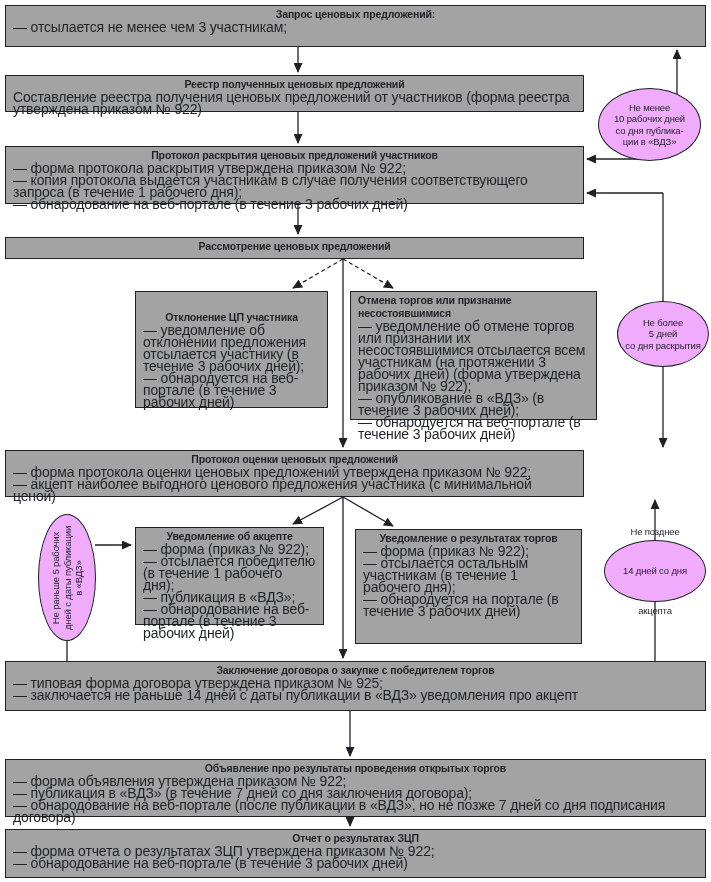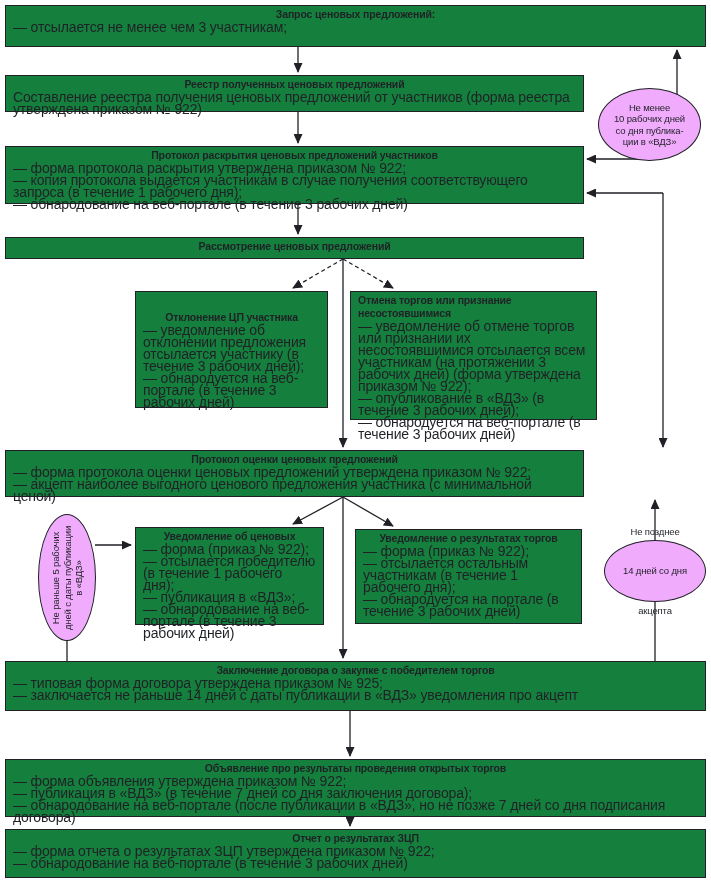--- a/index.html
+++ b/index.html
@@ -2,21 +2,21 @@
 <html><head>
 <meta charset="utf-8">
 <style>
   html,body{margin:0;padding:0;background:#ffffff;}
   .canvas{
     position:relative;width:711px;height:882px;background:#ffffff;
     font-family:"Liberation Sans",sans-serif;color:#1f2126;overflow:hidden;
   }
   svg.wires{position:absolute;left:0;top:0;z-index:1;}
   .bx{
-    position:absolute;box-sizing:border-box;background:#15803d;
+    position:absolute;box-sizing:border-box;background:#a3a3a3;
     border:1.5px solid #1f2126;padding:2px 7px 11px;z-index:2;
   }
   .ttl{font-size:10.5px;font-weight:bold;text-align:center;line-height:13px;letter-spacing:-0.15px;}
   .bl{font-size:14px;line-height:12px;letter-spacing:-0.15px;}
   .el{
     position:absolute;box-sizing:border-box;background:#f0abfc;
     border:1.4px solid #1f2126;border-radius:50%;z-index:3;
     display:flex;flex-direction:column;justify-content:center;
     text-align:center;font-size:9.5px;line-height:11.5px;letter-spacing:-0.15px;
   }
@@ -95,28 +95,28 @@
     <div class="bl">— обнародуется на веб-портале (в течение 3 рабочих дней)</div>
   </div>
 
   <div class="bx" style="left:5px;top:450px;width:579px;height:47px;">
     <div class="ttl">Протокол оценки ценовых предложений</div>
     <div class="bl">— форма протокола оценки ценовых предложений утверждена приказом № 922;</div>
     <div class="bl">— акцепт наиболее выгодного ценового предложения участника (с минимальной ценой)</div>
   </div>
 
   <div class="bx" style="left:135px;top:527px;width:189px;height:98px;">
-    <div class="ttl">Уведомление об ценовых</div>
+    <div class="ttl">Уведомление об акцепте</div>
     <div class="bl">— форма (приказ № 922);</div>
     <div class="bl">— отсылается победителю (в течение 1 рабочего дня);</div>
     <div class="bl">— публикация в «ВДЗ»;</div>
     <div class="bl">— обнародование на веб-портале (в течение 3 рабочих дней)</div>
   </div>
 
-  <div class="bx" style="left:355px;top:529px;width:227px;height:95px;">
+  <div class="bx" style="left:355px;top:529px;width:227px;height:115px;">
     <div class="ttl">Уведомление о результатах торгов</div>
     <div class="bl">— форма (приказ № 922);</div>
     <div class="bl">— отсылается остальным участникам (в течение 1 рабочего дня);</div>
     <div class="bl">— обнародуется на портале (в течение 3 рабочих дней)</div>
   </div>
 
   <div class="bx" style="left:5px;top:661px;width:701px;height:50px;">
     <div class="ttl">Заключение договора о закупке с победителем торгов</div>
     <div class="bl">— типовая форма договора утверждена приказом № 925;</div>
     <div class="bl">— заключается не раньше 14 дней с даты публикации в «ВДЗ» уведомления про акцепт</div>
@@ -135,20 +135,25 @@
     <div class="bl">— обнародование на веб-портале (в течение 3 рабочих дней)</div>
   </div>
 
   <div class="el" style="left:598px;top:88px;width:103px;height:73px;">
     <div class="ln">Не менее</div>
     <div class="ln">10 рабочих дней</div>
     <div class="ln">со дня публика-</div>
     <div class="ln">ции в «ВДЗ»</div>
   </div>
 
+  <div class="el" style="left:617px;top:301px;width:92px;height:66px;">
+    <div class="ln">Не более</div>
+    <div class="ln">5 дней</div>
+    <div class="ln">со дня раскрытия</div>
+  </div>
 
   <div class="el" style="left:604px;top:540px;width:102px;height:62px;gap:28px;">
     <div class="ln">Не позднее</div>
     <div class="ln">14 дней со дня</div>
     <div class="ln">акцепта</div>
   </div>
 
   <div class="el" style="left:38px;top:514px;width:58px;height:127px;">
     <div class="rot">
       <div class="ln">Не раньше 5 рабочих</div>

